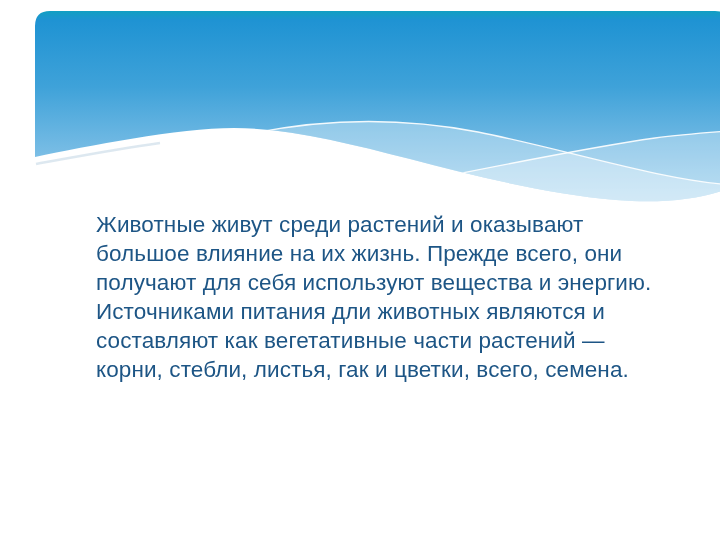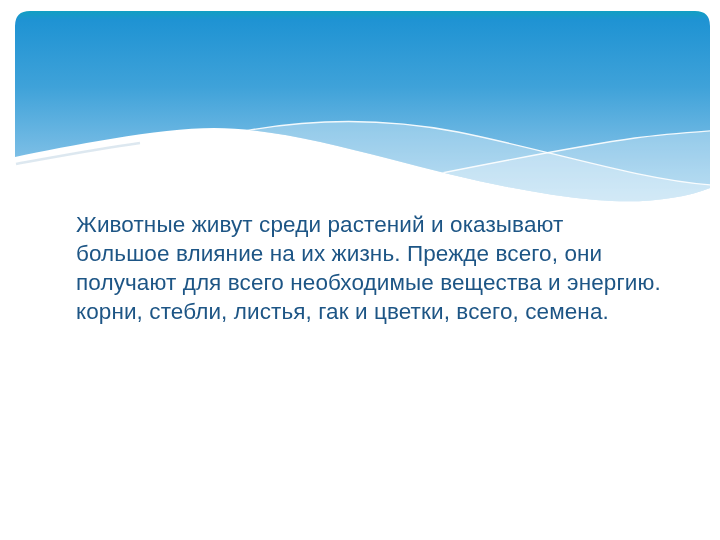--- a/index.html
+++ b/index.html
@@ -11,20 +11,21 @@
     height: 540px;
     background: #ffffff;
     overflow: hidden;
     position: relative;
     font-family: "Liberation Sans", sans-serif;
   }
   .slide {
     position: absolute;
     inset: 0;
     background: #ffffff;
+    margin-left: 20px;
   }
   .header-graphic {
     position: absolute;
     left: 0;
     top: 0;
     width: 720px;
     height: 212px;
     display: block;
   }
   .body-text {
@@ -79,17 +80,19 @@
       <path d="M330,195 C440,174 550,150 635,138 C665,134 695,132 722,130 L722,212 L330,212 Z" fill="#ffffff" fill-opacity="0.30"></path>
 
       <path d="M220,136 C300,118 380,117 458,132 C548,150 640,180 712,185" fill="none" stroke="#ffffff" stroke-width="1.3" opacity="0.9"></path>
       <path d="M330,195 C440,174 550,150 635,138 C665,134 695,132 722,130" fill="none" stroke="#ffffff" stroke-width="1.3" opacity="0.9"></path>
     </g>
   </svg>
 
   <div class="body-text" style="color: rgb(29, 85, 133);">
     <div class="line">Животные живут среди растений и оказывают</div>
     <div class="line">большое влияние на их жизнь. Прежде всего, они</div>
-    <div class="line">получают для всего необходимые вещества и энергию.</div>
+    <div class="line">получают для себя используют вещества и энергию.</div>
+    <div class="line">Источниками питания дли животных являются и</div>
+    <div class="line">составляют как вегетативные части растений —</div>
     <div class="line">корни, стебли, листья, гак и цветки, всего, семена.</div>
   </div>
 
 </div>
 
 </body></html>

